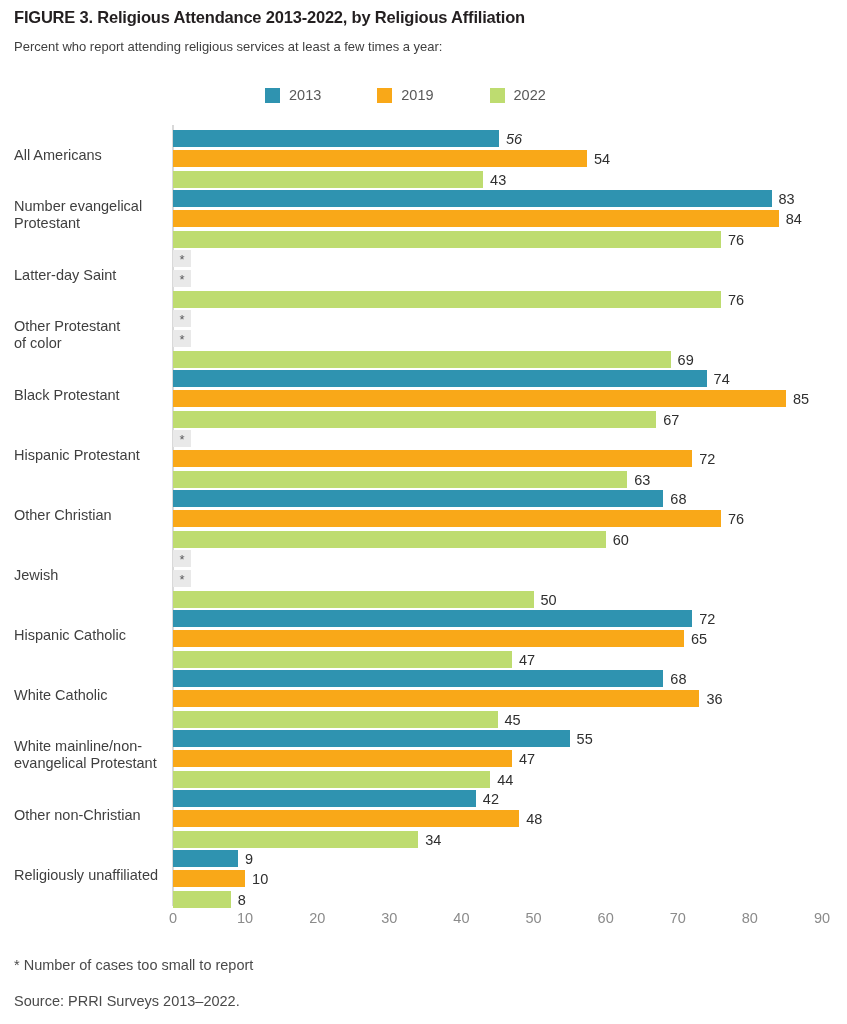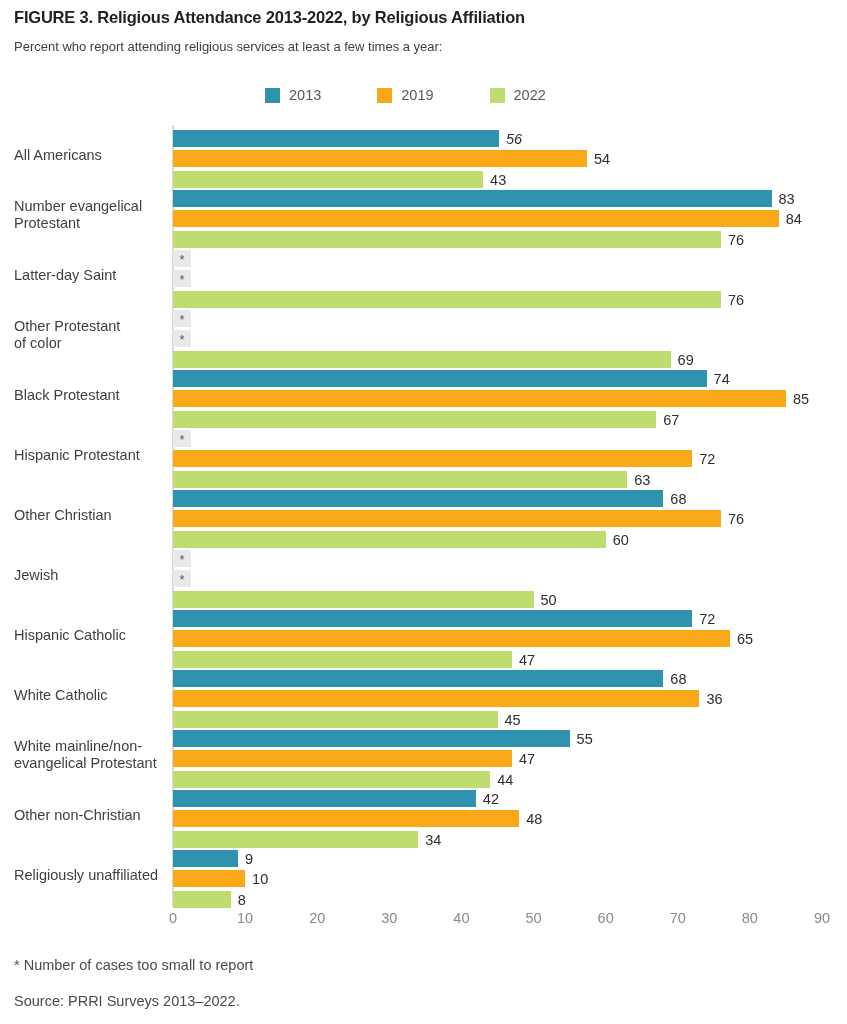--- a/index.html
+++ b/index.html
@@ -337,21 +337,21 @@
         </div>
       </div>
       <div class="group">
         <div class="group-label">
           <div>Hispanic Catholic</div>
         </div>
         <div class="bar-row r0" style="width: 519.2px;">
           <div class="bar" style="width: 100%; background: rgb(47, 147, 176);"></div>
           <div class="bar-value">72</div>
         </div>
-        <div class="bar-row r1" style="width: 557px;">
+        <div class="bar-row r1" style="width: 511px;">
           <div class="bar" style="width: 100%; background: rgb(249, 168, 24);"></div>
           <div class="bar-value">65</div>
         </div>
         <div class="bar-row r2" style="width: 338.922px;">
           <div class="bar" style="width: 100%; background: rgb(190, 220, 112);"></div>
           <div class="bar-value">47</div>
         </div>
       </div>
       <div class="group">
         <div class="group-label">

